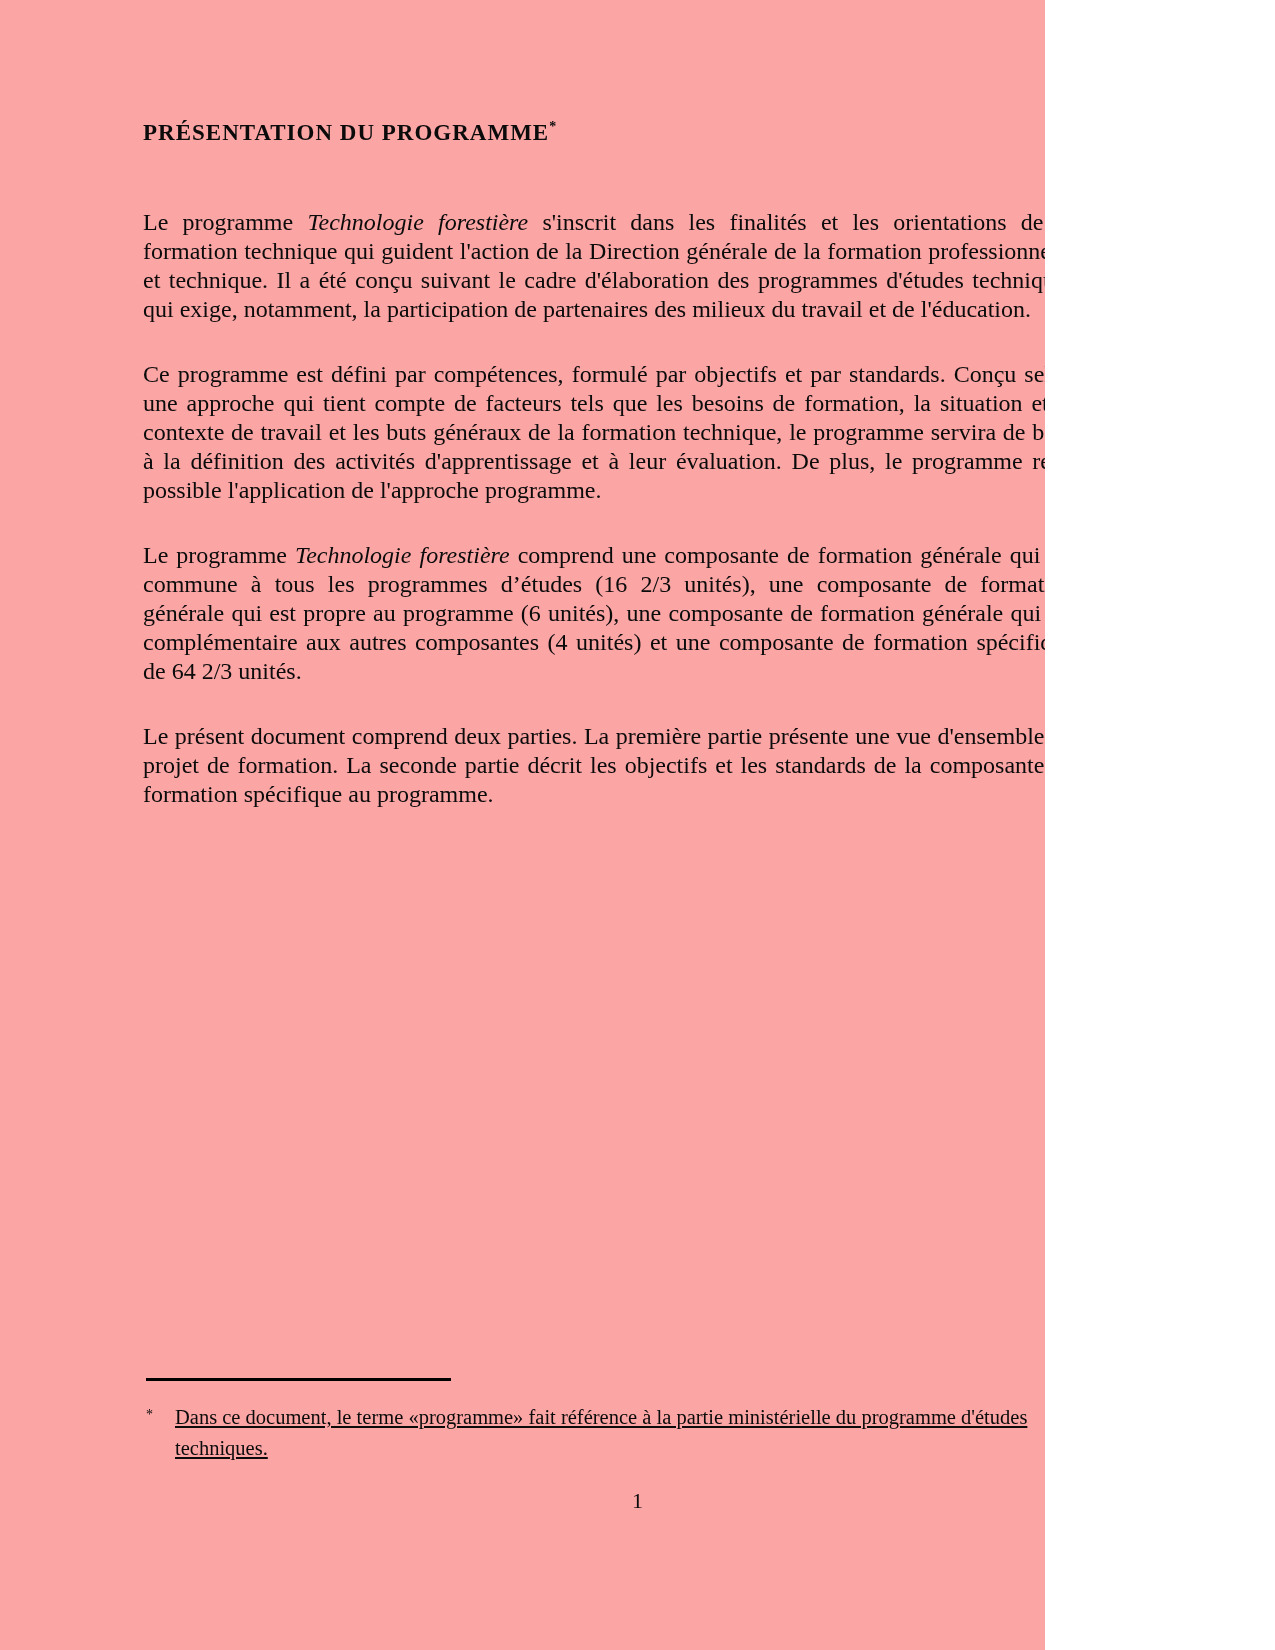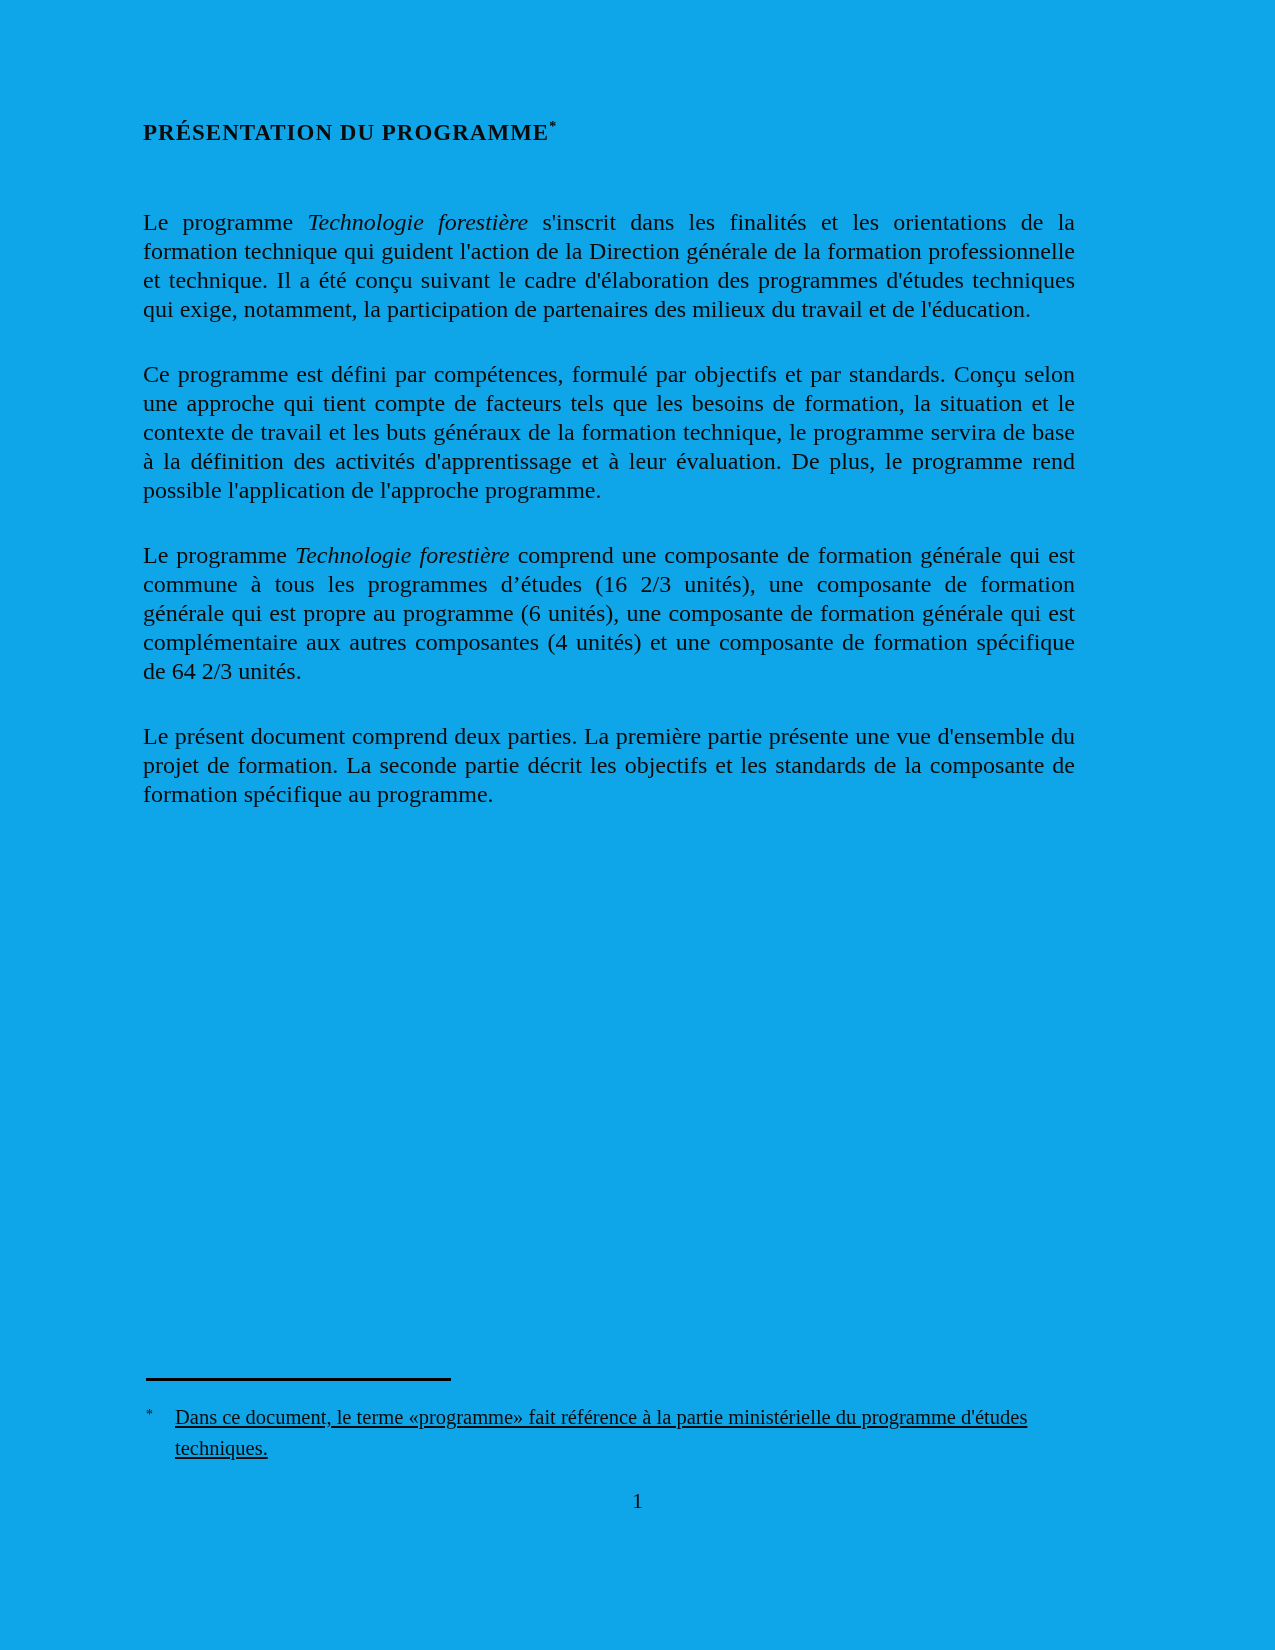--- a/index.html
+++ b/index.html
@@ -3,23 +3,23 @@
 <meta charset="utf-8">
 <title>Présentation du programme</title>
 <style>
   html, body {
     margin: 0;
     padding: 0;
     background: #ffffff;
   }
   .page {
     position: relative;
-    width: 1275px;
+    width: 1045px;
     height: 1650px;
-    background: #0ea5e9;
+    background: #fca5a5;
     font-family: "Liberation Serif", "DejaVu Serif", serif;
     color: #0b0b0b;
     overflow: hidden;
   }
   .content {
     position: absolute;
     left: 143px;
     top: 112px;
     width: 932px;
   }

